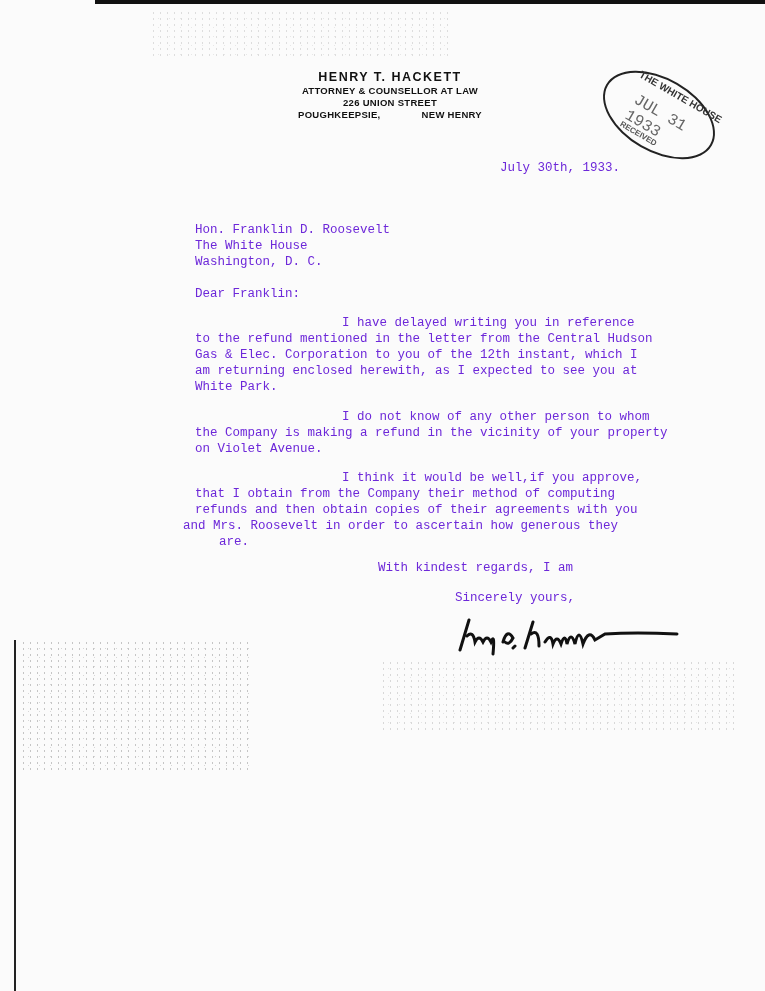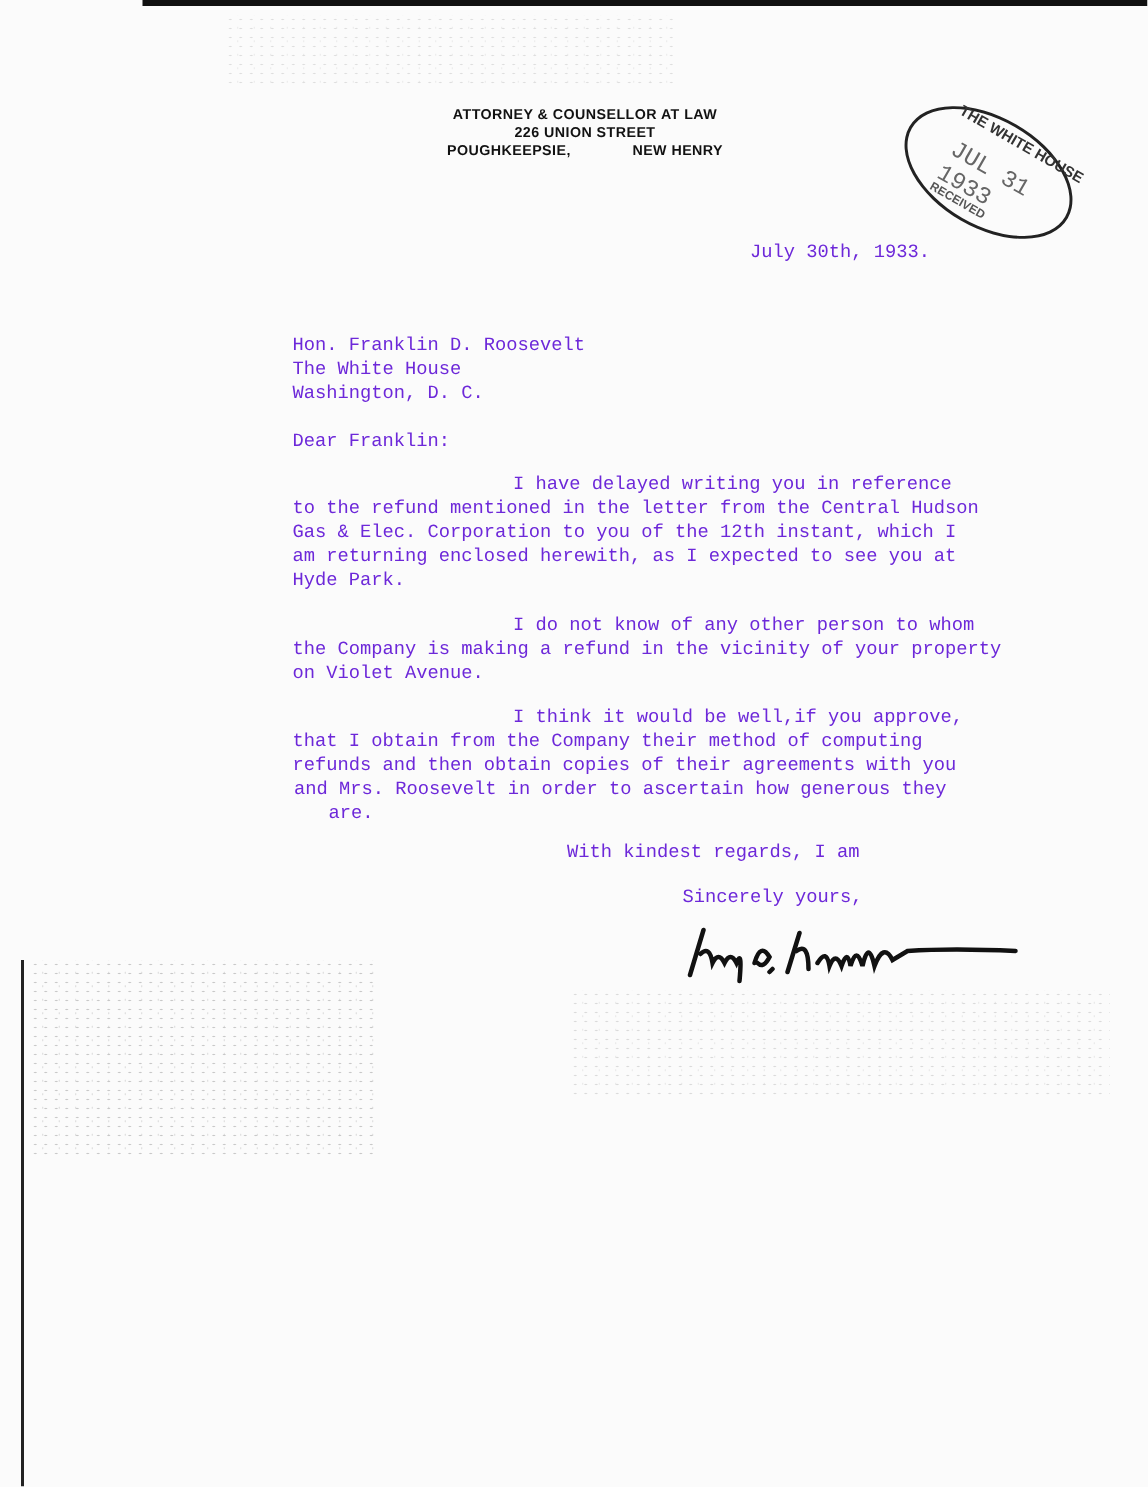--- a/index.html
+++ b/index.html
@@ -31,20 +31,21 @@
 </head>
 <body>
 
 <div class="topbar"></div>
 <div class="leftedge"></div>
 <div class="noise" style="left:20px;top:640px;width:230px;height:130px;"></div>
 <div class="noise" style="left:380px;top:660px;width:360px;height:70px;opacity:0.35"></div>
 <div class="noise" style="left:150px;top:10px;width:300px;height:50px;opacity:0.3"></div>
 
 <div class="lh">
+  <div class="name">HENRY T. HACKETT</div>
   <div class="sub">ATTORNEY &amp; COUNSELLOR AT LAW</div>
   <div class="sub">226 UNION STREET</div>
   <div class="sub city">
     <span>POUGHKEEPSIE,</span>
     <span>NEW HENRY</span>
   </div>
 </div>
 
 <div class="stamp">
   <span class="s1">THE WHITE HOUSE</span>
@@ -57,30 +58,30 @@
 <div class="typed" style="left:195px;top:222px;">Hon. Franklin D. Roosevelt</div>
 <div class="typed" style="left:195px;top:238px;">The White House</div>
 <div class="typed" style="left:195px;top:254px;">Washington, D. C.</div>
 
 <div class="typed" style="left:195px;top:286px;">Dear Franklin:</div>
 
 <div class="typed" style="left:342px;top:315px;">I have delayed writing you in reference</div>
 <div class="typed" style="left:195px;top:331px;">to the refund mentioned in the letter from the Central Hudson</div>
 <div class="typed" style="left:195px;top:347px;">Gas &amp; Elec. Corporation to you of the 12th instant, which I</div>
 <div class="typed" style="left:195px;top:363px;">am returning enclosed herewith, as I expected to see you at</div>
-<div class="typed" style="left:195px;top:379px;">Hyde Park.</div>
+<div class="typed" style="left:195px;top:379px;">White Park.</div>
 
 <div class="typed" style="left:342px;top:409px;">I do not know of any other person to whom</div>
 <div class="typed" style="left:195px;top:425px;">the Company is making a refund in the vicinity of your property</div>
 <div class="typed" style="left:195px;top:441px;">on Violet Avenue.</div>
 
 <div class="typed" style="left:342px;top:470px;">I think it would be well,if you approve,</div>
 <div class="typed" style="left:195px;top:486px;">that I obtain from the Company their method of computing</div>
 <div class="typed" style="left:195px;top:502px;">refunds and then obtain copies of their agreements with you</div>
-<div class="typed" style="left:196px;top:518px;">and Mrs. Roosevelt in order to ascertain how generous they</div>
+<div class="typed" style="left:183px;top:518px;">and Mrs. Roosevelt in order to ascertain how generous they</div>
 <div class="typed" style="left:195px;top:534px;margin-left:24px;">are.</div>
 
 <div class="typed" style="left:342px;top:560px;margin-left:36px;">With kindest regards, I am</div>
 <div class="typed" style="left:455px;top:590px;">Sincerely yours,</div>
 
 <div class="sig">
   <svg width="230" height="50" viewBox="0 0 230 50">
     <path d="M5 38 L14 8 M12 24 Q18 18 20 30 Q24 22 28 30 Q32 22 36 30 Q40 20 38 42 M48 30 Q52 16 58 26 Q54 34 50 30 M58 36 L60 34 M70 36 L78 10 M76 22 Q84 16 84 34 M90 30 Q96 20 98 32 Q102 22 106 32 Q110 20 112 32 Q116 18 120 32 Q124 14 128 32 Q134 16 140 28 L150 22 Q180 20 222 22" stroke="#111" stroke-width="3" fill="none" stroke-linecap="round"></path>
   </svg>
 </div>

